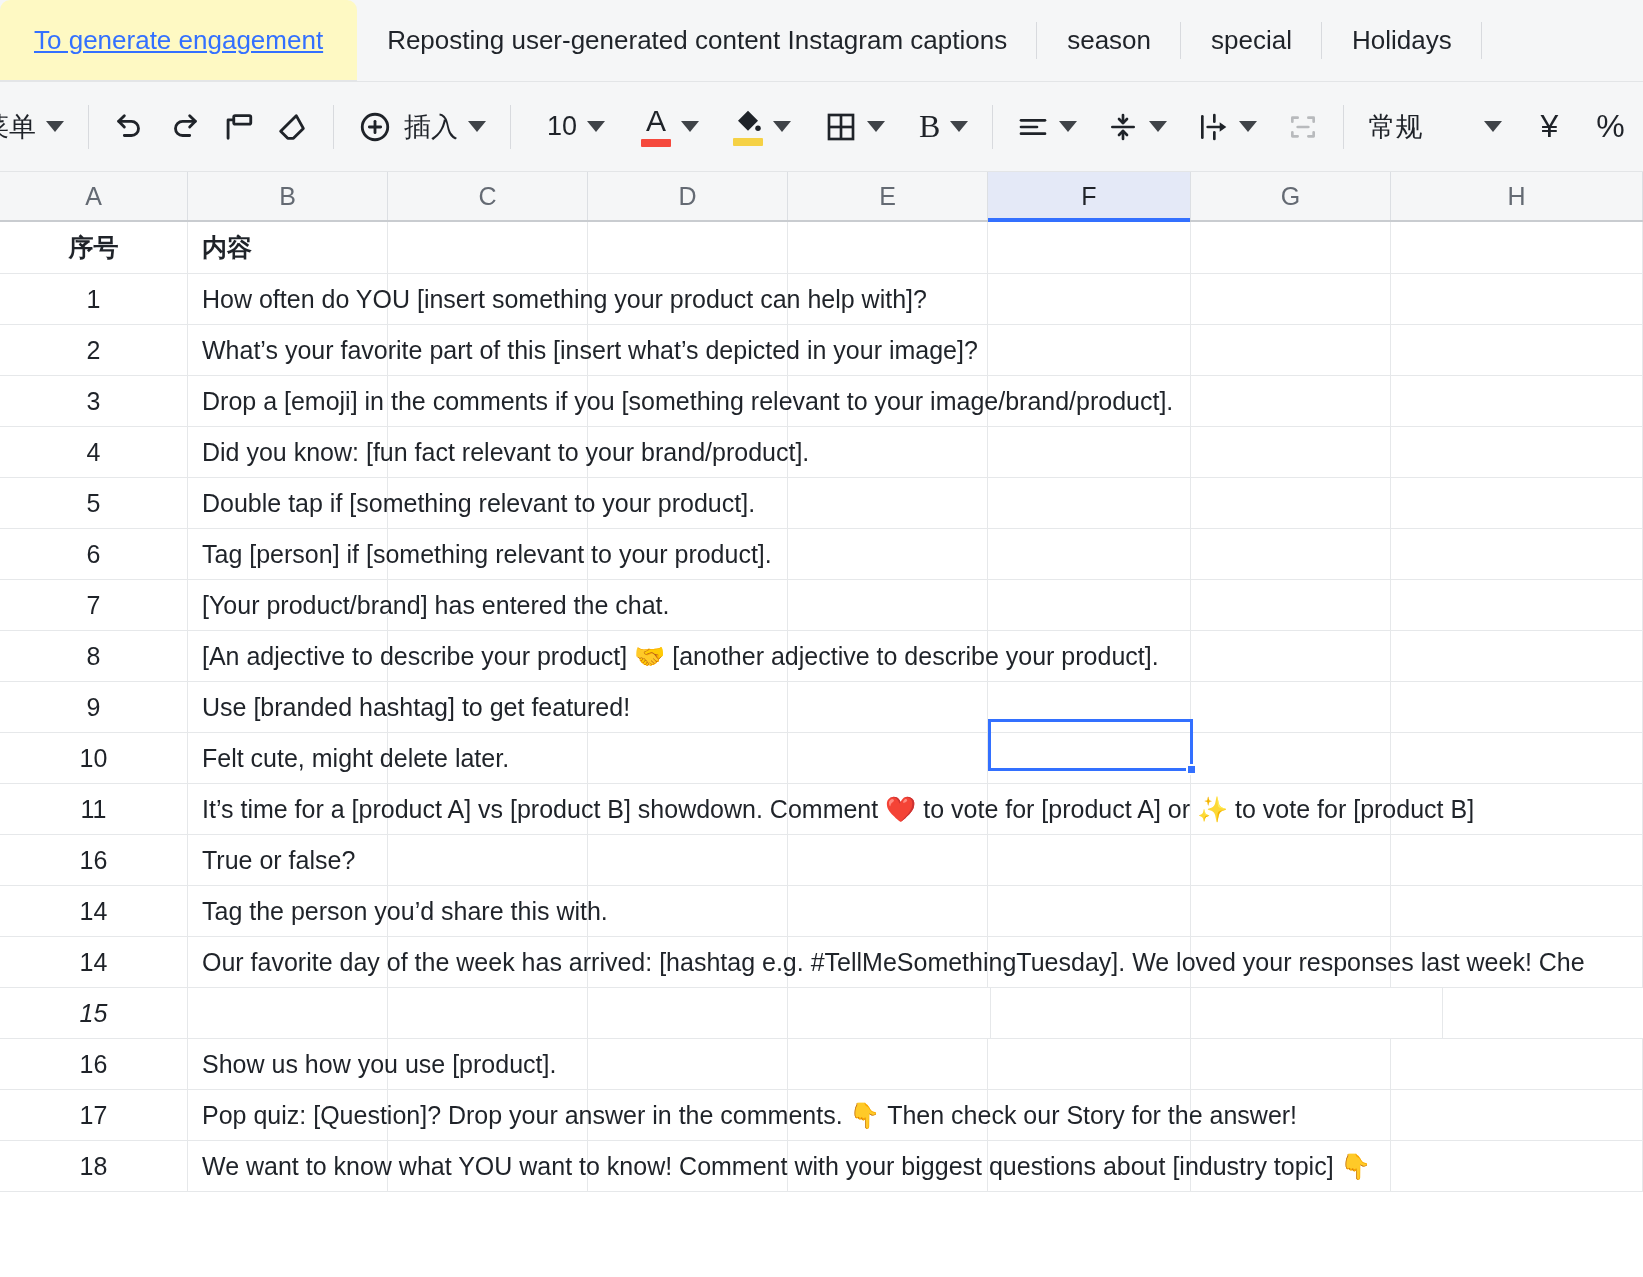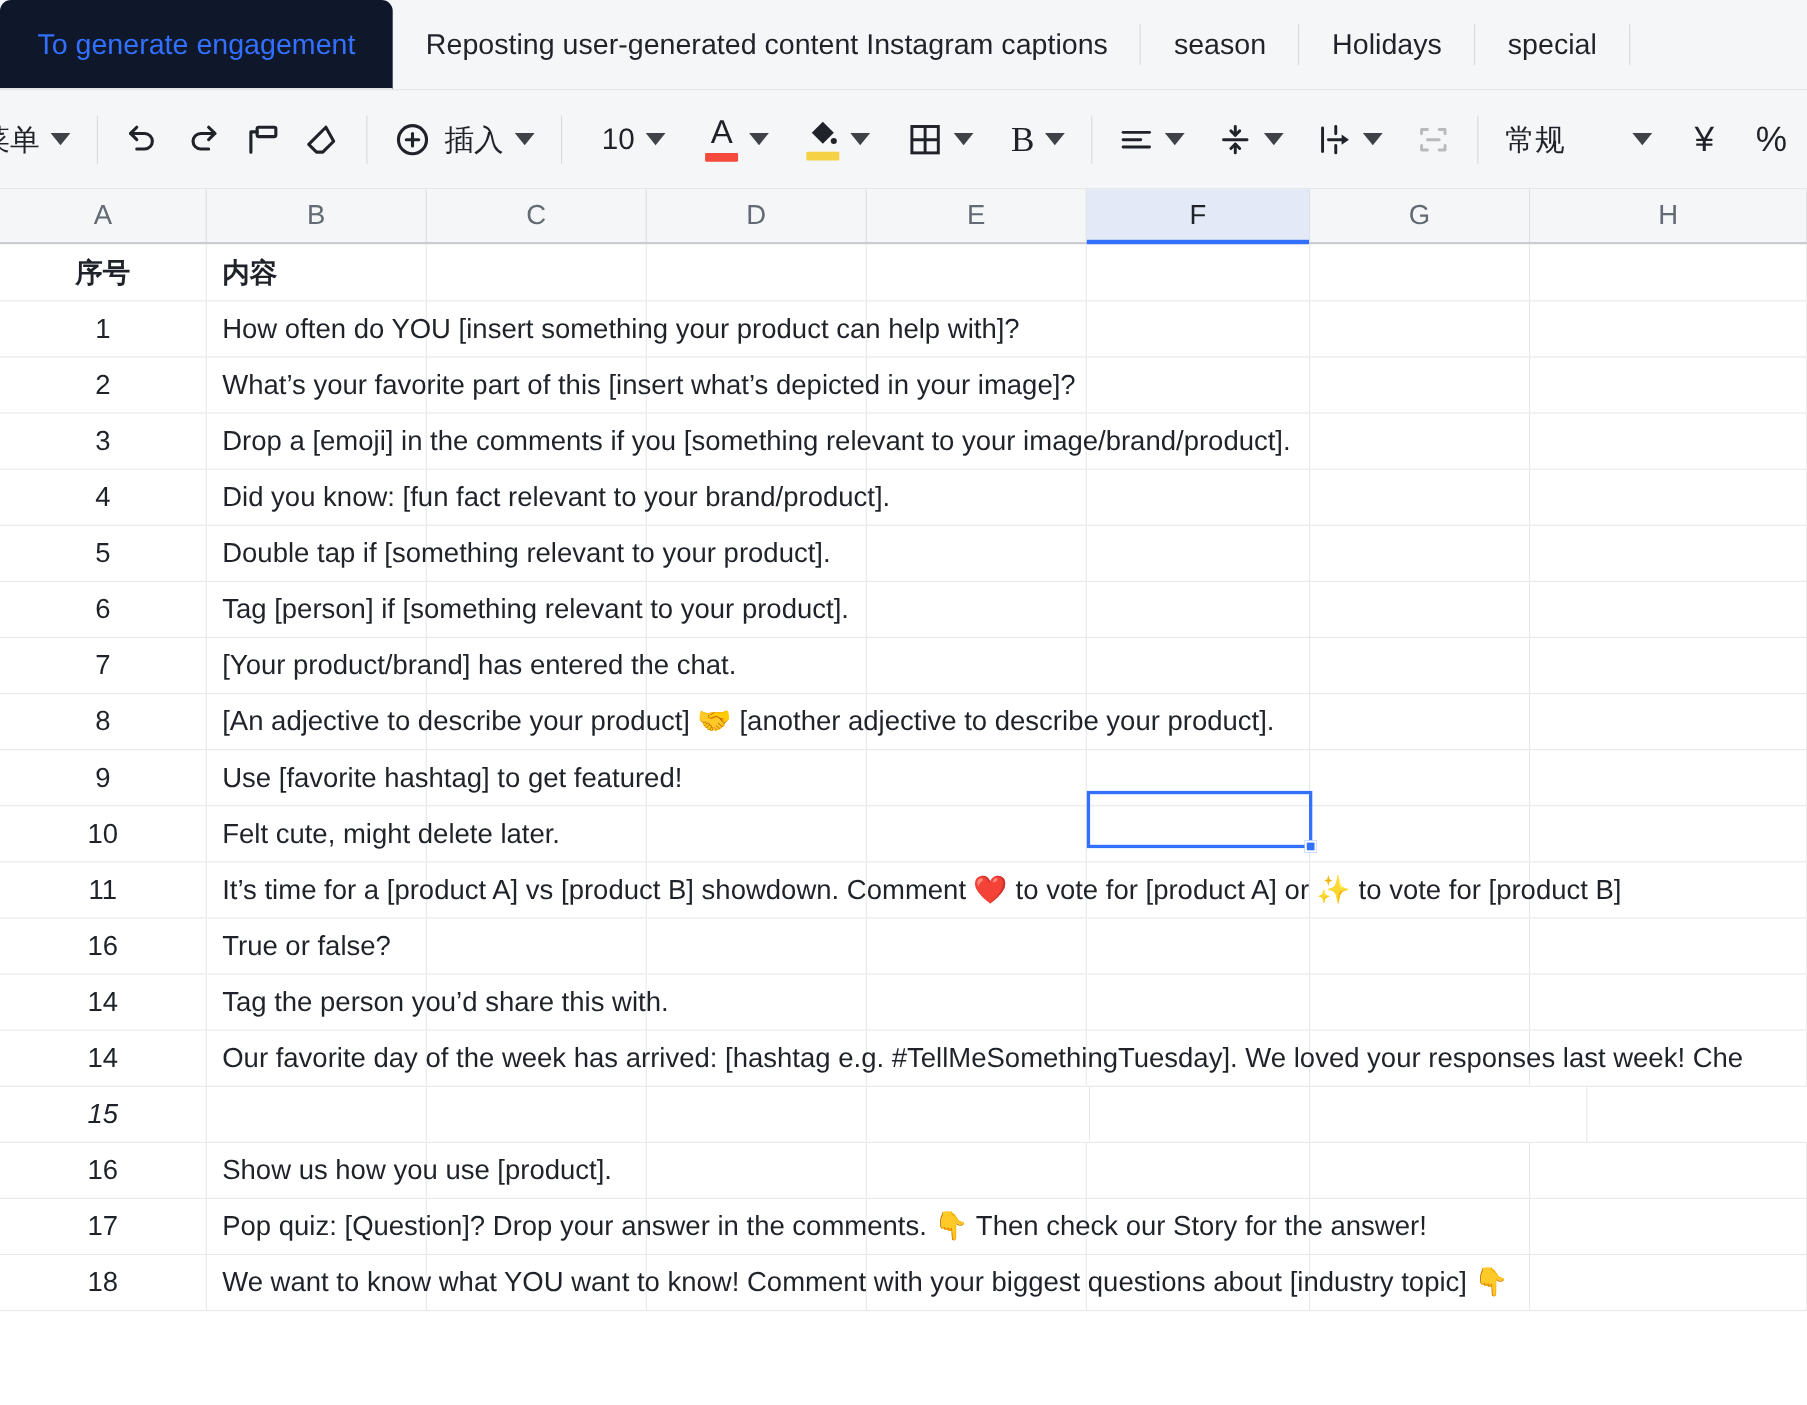--- a/index.html
+++ b/index.html
@@ -31,26 +31,27 @@
     position: relative;
     cursor: pointer;
   }
   .tab .sep {
     position: absolute;
     right: 0; top: 22px; bottom: 22px;
     width: 1px;
     background: #d8dade;
   }
   .tab.active {
-    background: #0f172a;
+    background: #fef9c3;
     color: #3370ff;
     border-top-left-radius: 10px;
     border-top-right-radius: 10px;
     box-shadow: 0 -1px 0 #e3e5e7 inset;
     padding: 0 34px;
+    text-decoration: underline;
   }
 
   
   .toolbar {
     height: 90px;
     background: #f5f6f7;
     display: flex;
     align-items: center;
     gap: 0;
     padding-left: 0;
@@ -182,25 +183,25 @@
   </div>
   <div class="tab">
     <span>Reposting user-generated content Instagram captions</span>
     <span class="sep"></span>
   </div>
   <div class="tab">
     <span>season</span>
     <span class="sep"></span>
   </div>
   <div class="tab">
+    <span>special</span>
+    <span class="sep"></span>
+  </div>
+  <div class="tab">
     <span>Holidays</span>
-    <span class="sep"></span>
-  </div>
-  <div class="tab">
-    <span>special</span>
     <span class="sep"></span>
   </div>
 </div>
 
 <div class="toolbar">
 
   <div class="tb-item" style="padding-left:0;margin-left:-18px;">
     <span class="tb-label">菜单</span>
     <span class="caret"></span>
   </div>
@@ -463,21 +464,21 @@
           <div class="cell content" style="width: 200px;">[An adjective to describe your product] 🤝 [another adjective to describe your product].</div>
           <div class="cell blank" style="width: 200px;"></div>
           <div class="cell blank" style="width: 200px;"></div>
           <div class="cell blank" style="width: 200px;"></div>
           <div class="cell blank" style="width: 203px;"></div>
           <div class="cell blank" style="width: 200px;"></div>
           <div class="cell blank" style="width: 252px;"></div>
         </div>
         <div class="row">
           <div class="cell num" style="width: 188px;">9</div>
-          <div class="cell content" style="width: 200px;">Use [favorite hashtag] to get featured!</div>
+          <div class="cell content" style="width: 200px;">Use [branded hashtag] to get featured!</div>
           <div class="cell blank" style="width: 200px;"></div>
           <div class="cell blank" style="width: 200px;"></div>
           <div class="cell blank" style="width: 200px;"></div>
           <div class="cell blank" style="width: 203px;"></div>
           <div class="cell blank" style="width: 200px;"></div>
           <div class="cell blank" style="width: 252px;"></div>
         </div>
         <div class="row">
           <div class="cell num" style="width: 188px;">10</div>
           <div class="cell content" style="width: 200px;">Felt cute, might delete later.</div>

